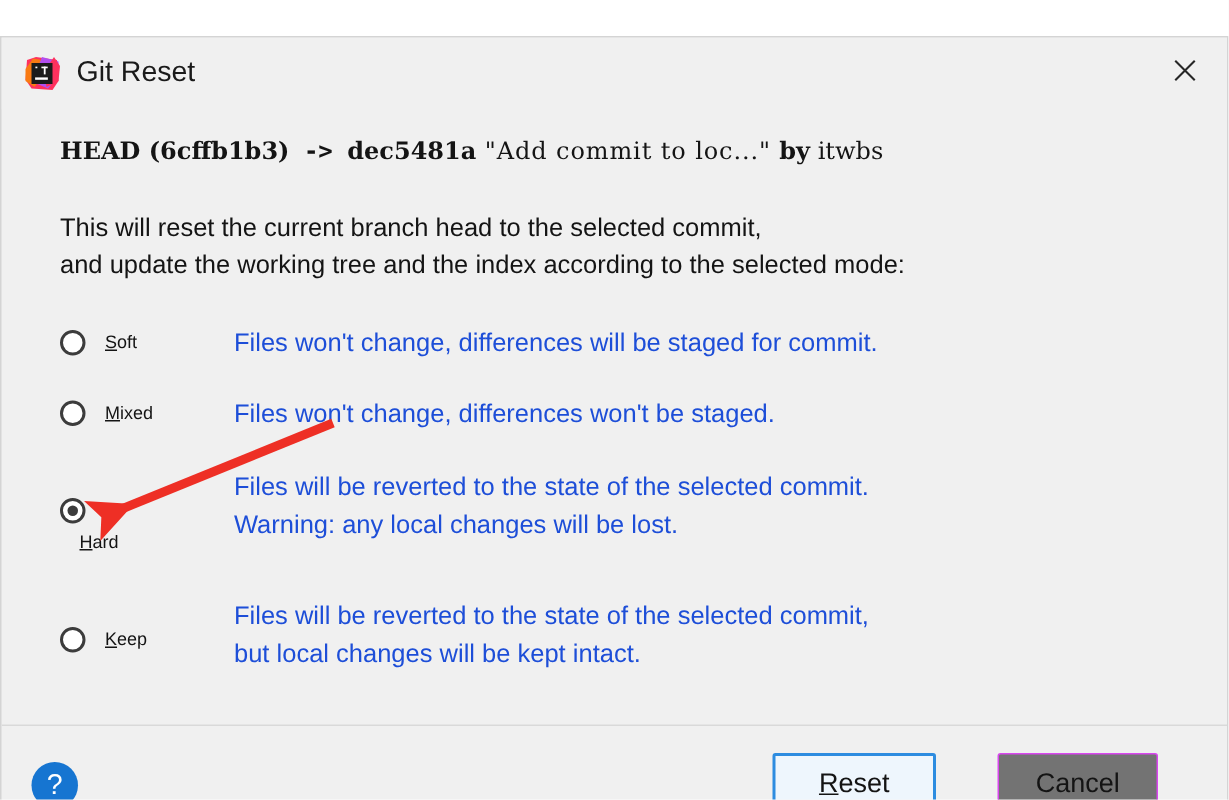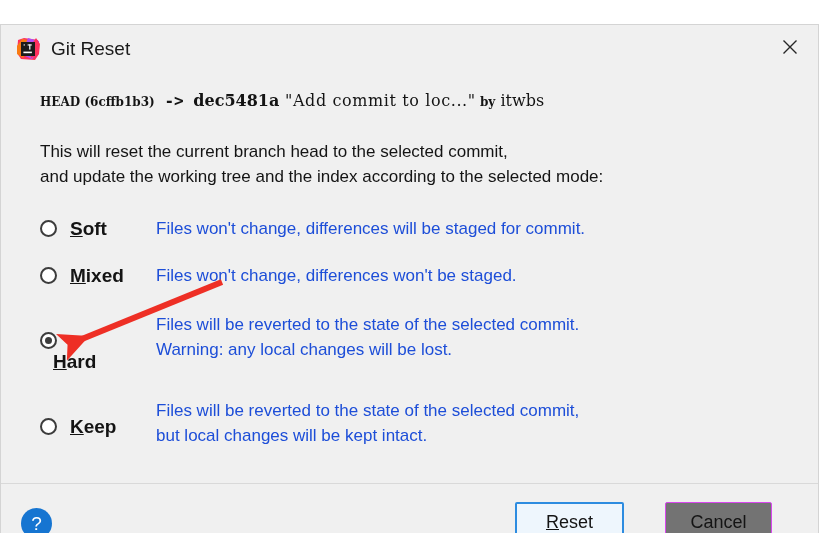--- a/index.html
+++ b/index.html
@@ -67,41 +67,41 @@
     position: absolute;
     left: 39px;
     top: 63px;
     white-space: nowrap;
     line-height: 26px;
     color: #141414;
   }
   .head-bold {
     font-family: "DejaVu Serif", "Liberation Serif", serif;
     font-weight: bold;
-    font-size: 12px;
+    font-size: 16px;
   }
   .arrow-sep {
     font-family: "DejaVu Sans Mono", "Liberation Mono", monospace;
     font-size: 16px;
     font-weight: bold;
   }
   .hash-bold {
     font-family: "DejaVu Serif", "Liberation Serif", serif;
     font-weight: bold;
     font-size: 16px;
   }
   .subject-mono {
     font-family: "DejaVu Serif", "Liberation Serif", serif;
     font-size: 16px;
     letter-spacing: 0.6px;
   }
   .by-bold {
     font-family: "DejaVu Serif", "Liberation Serif", serif;
     font-weight: bold;
-    font-size: 12px;
+    font-size: 16px;
   }
   .author-plain {
     font-family: "DejaVu Serif", "Liberation Serif", serif;
     font-size: 16px;
   }
 
   
   #description {
     position: absolute;
     left: 39px;
@@ -148,26 +148,25 @@
     position: absolute;
     left: 3px;
     top: 3px;
     width: 7px;
     height: 7px;
     border-radius: 50%;
     background: #3c3c3c;
   }
   .opt-name {
     margin-left: 13px;
-    font-size: 19px;
+    font-size: 12px;
     color: #141414;
     line-height: 25px;
     white-space: nowrap;
     cursor: pointer;
-    font-weight: bold;
   }
   .opt-name .mn { text-decoration: underline; }
   .opt-desc {
     font-size: 17px;
     color: #1d4ed8;
     line-height: 25px;
   }
   .opt-desc div { white-space: nowrap; }
 
   #row-soft  { margin-bottom: 22px; }

